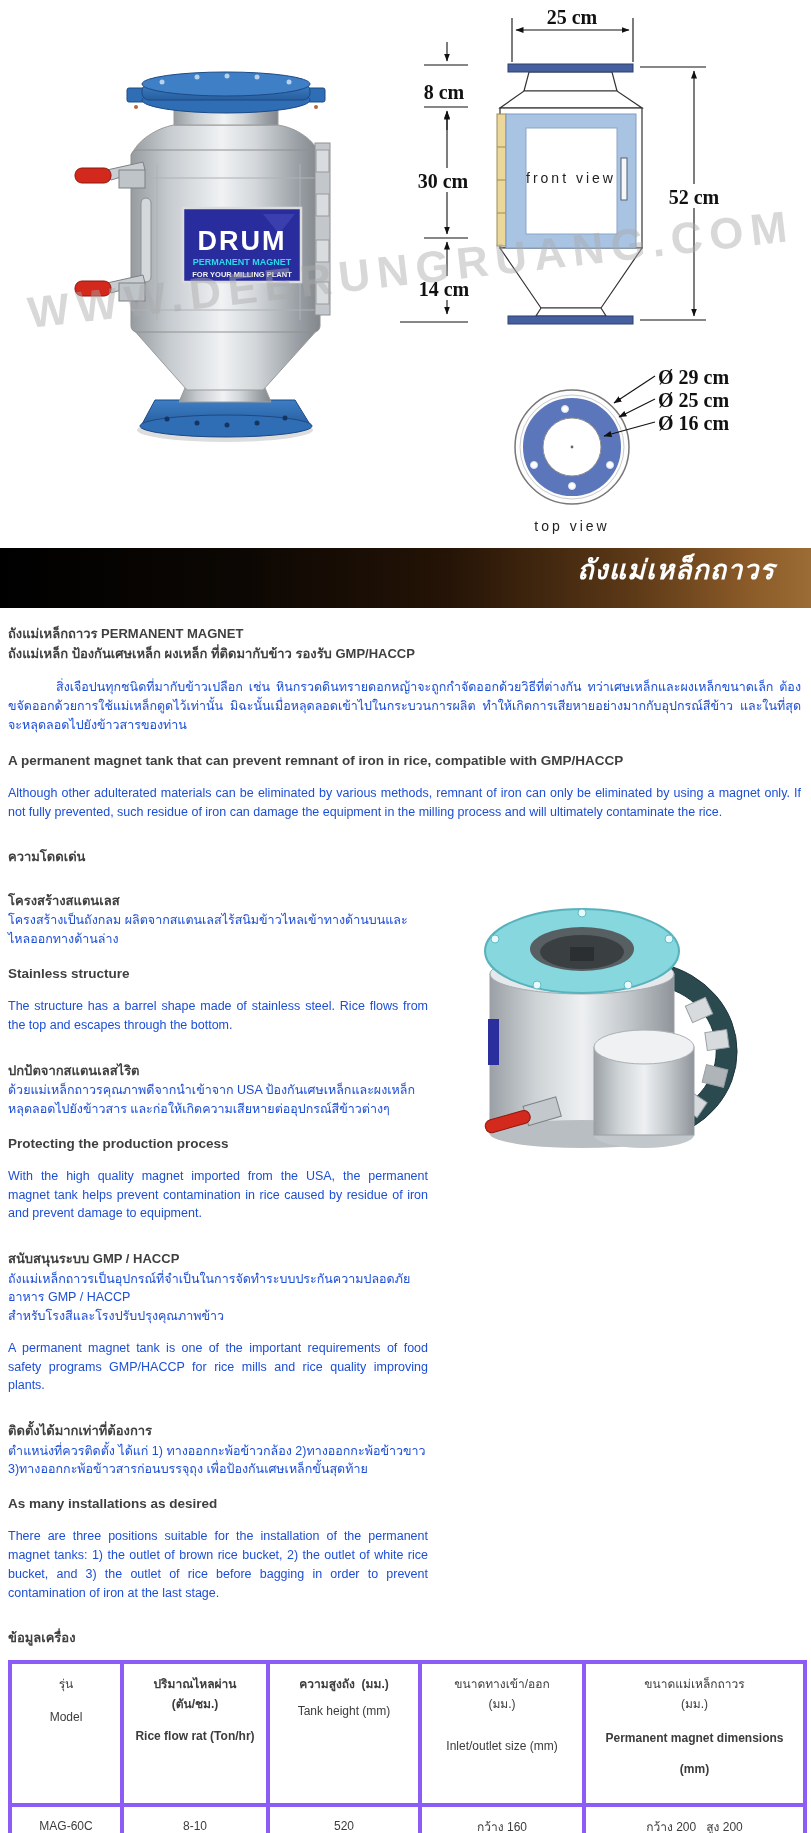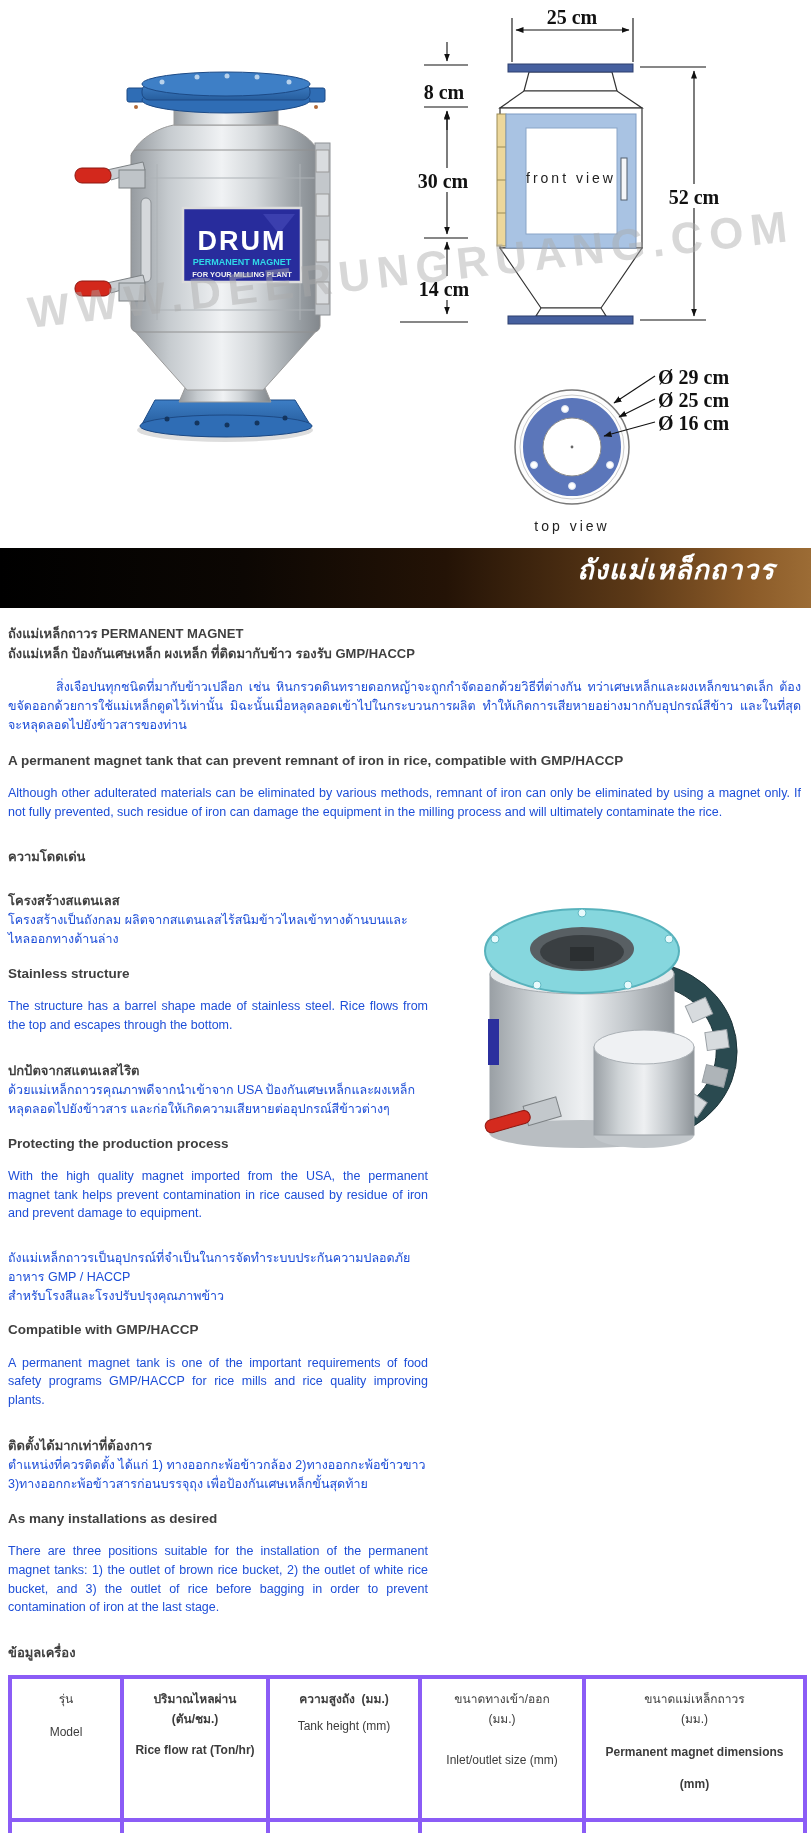--- a/index.html
+++ b/index.html
@@ -234,24 +234,24 @@
           <div class="e-body gray jus">The structure has a barrel shape made of stainless steel. Rice flows from the top and escapes through the bottom.</div>
         </div>
         <div class="feat-sec">
           <div class="t-title bold-dark">ปกป้ตจากสแตนเลสไริต</div>
           <div class="t-body gray pre">ด้วยแม่เหล็กถาวรคุณภาพดีจากนำเข้าจาก USA  ป้องกันเศษเหล็กและผงเหล็ก
 หลุดลอดไปยังข้าวสาร และก่อให้เกิดความเสียหายต่ออุปกรณ์สีข้าวต่างๆ</div>
           <div class="e-title bold-dark">Protecting the production process</div>
           <div class="e-body gray jus">With the high quality magnet imported from the USA, the permanent magnet tank helps prevent contamination in rice caused by residue of iron and prevent damage to equipment.</div>
         </div>
         <div class="feat-sec">
+          <div class="t-title bold-dark">สนับสนุนระบบ GMP / HACCP</div>
           <div class="t-body gray pre">ถังแม่เหล็กถาวรเป็นอุปกรณ์ที่จำเป็นในการจัดทำระบบประกันความปลอดภัย
 อาหาร GMP / HACCP
 สำหรับโรงสีและโรงปรับปรุงคุณภาพข้าว</div>
-          <div class="e-title bold-dark">Compatible with GMP/HACCP</div>
           <div class="e-body gray jus">A permanent magnet tank is one of the important requirements of food safety programs GMP/HACCP for rice mills and rice quality improving plants.</div>
         </div>
         <div class="feat-sec">
           <div class="t-title bold-dark">ติดตั้งได้มากเท่าที่ต้องการ</div>
           <div class="t-body gray pre">ตำแหน่งที่ควรติดตั้ง ได้แก่ 1) ทางออกกะพ้อข้าวกล้อง 2)ทางออกกะพ้อข้าวขาว
 3)ทางออกกะพ้อข้าวสารก่อนบรรจุถุง เพื่อป้องกันเศษเหล็กขั้นสุดท้าย</div>
           <div class="e-title bold-dark">As many installations as desired</div>
           <div class="e-body gray jus">There are three positions suitable for the installation of the permanent magnet tanks: 1) the outlet of brown rice bucket, 2) the outlet of white rice bucket, and 3) the outlet of rice before bagging in order to prevent contamination of iron at the last stage.</div>
         </div>
       </div>

